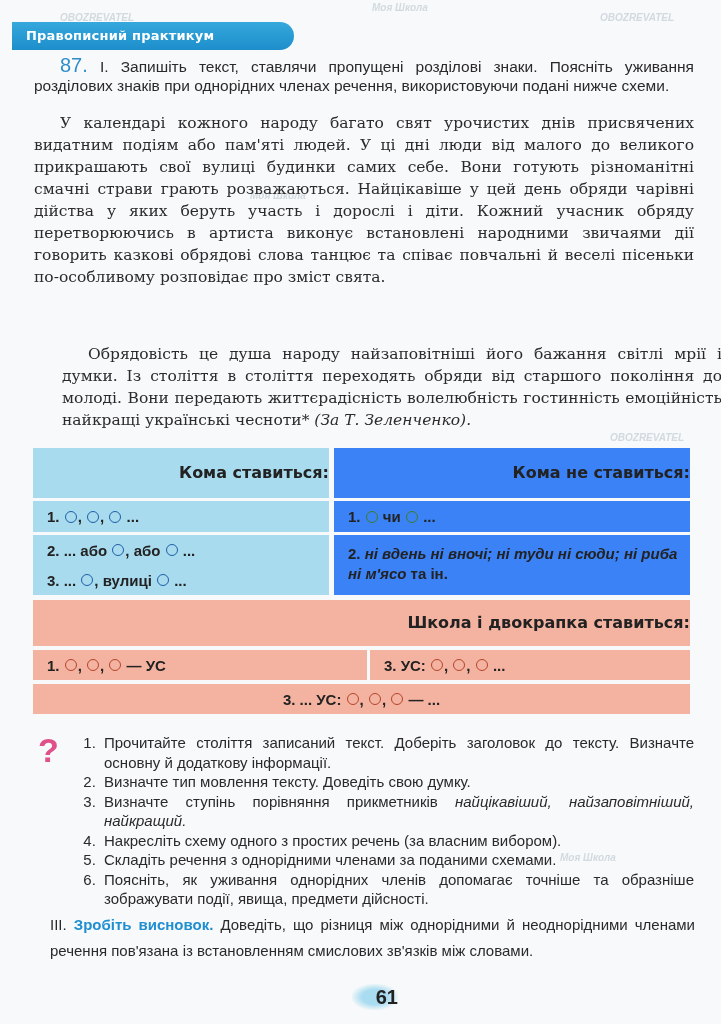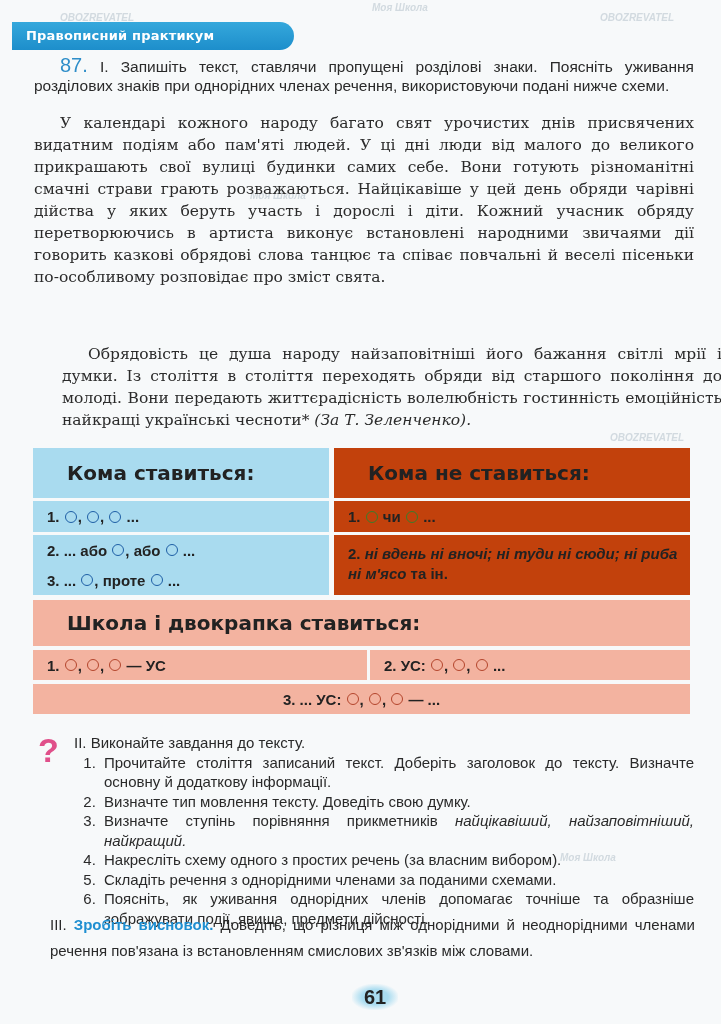--- a/index.html
+++ b/index.html
@@ -28,23 +28,23 @@
     font-family:"DejaVu Serif", serif; font-size:15.5px; line-height:22px;
     text-align:justify; color:#2b2b2b;
   }
   .serif-text p { margin:0; text-indent:26px; }
   .serif-text .src { font-style:italic; }
   #para1 { top:112px; }
   #para2 { top:343px;margin-left:28px; }
 
   .box { position:absolute; box-sizing:border-box; font-weight:bold; font-size:15px; color:#222; }
   .blue { background:#a9dbef; }
-  .green { background:#c2410c; }
+  .green { background:#3b82f6; }
   .pink { background:#f3b3a0; }
-  .hdr { text-align:left; font-size:20px; font-family:"DejaVu Sans", sans-serif;padding-left:34px; }
+  .hdr { text-align:right; font-size:16px; font-family:"DejaVu Sans", sans-serif;padding-left:34px; }
   .circ { display:inline-block; width:12px; height:12px; border:1.6px solid #1e5fa6; border-radius:50%; vertical-align:-2px; margin:0 1px; box-sizing:border-box;}
   .circ.g { border-color:#3b7d2a; }
   .circ.r { border-color:#b4452c; }
   .it { font-style:italic; }
   .row { padding-left:14px; display:flex; align-items:center; }
 
   .tasks {
     position:absolute; left:74px; top:733px; width:620px;
     font-size:15px; line-height:19.5px;
   }
@@ -53,21 +53,21 @@
   .tasks li { text-align:justify; padding-left:4px; }
   .q-icon { position:absolute; left:38px; top:732px; width:24px; height:40px; color:#e0508a; font-size:34px; font-weight:bold; line-height:36px; }
   .concl {
     position:absolute; left:50px; top:912px; width:645px;
     font-size:15px; line-height:26px; text-align:justify;
   }
   .concl .hl { color:#1f8fd1; font-weight:bold; }
   .page-num {
     position:absolute; left:352px; top:984px; width:46px; height:26px;
     background:radial-gradient(ellipse at center,#a9dcf0 40%,rgba(169,220,240,0) 75%);
-    text-align:center; font-size:20px; font-weight:bold; line-height:26px; color:#222;
+    text-align:right; font-size:20px; font-weight:bold; line-height:26px; color:#222;
   }
   .wm { position:absolute; color:rgba(140,160,175,0.35); font-size:10px; font-style:italic; font-weight:bold; pointer-events:none; }
 </style>
 </head>
 <body>
 
 <div class="wm" style="left:372px;top:2px">Моя Школа</div>
 <div class="wm" style="left:60px;top:12px">OBOZREVATEL</div>
 <div class="wm" style="left:600px;top:12px">OBOZREVATEL</div>
 <div class="wm" style="left:250px;top:190px">Моя Школа</div>
@@ -92,47 +92,46 @@
 </div>
 
 <div class="box blue hdr" style="left:33px;top:448px;width:296px;height:50px;line-height:50px">Кома ставиться:</div>
 <div class="box blue row" style="left:33px;top:501px;width:296px;height:31px">
   <span>1.</span>&nbsp;<span class="circ"></span>,&nbsp;<span class="circ"></span>,&nbsp;<span class="circ"></span>&nbsp;<span>...</span>
 </div>
 <div class="box blue row" style="left:33px;top:535px;width:296px;height:30px">
   <span>2. ... або</span>&nbsp;<span class="circ"></span><span>, або</span>&nbsp;<span class="circ"></span>&nbsp;<span>...</span>
 </div>
 <div class="box blue row" style="left:33px;top:565px;width:296px;height:30px">
-  <span>3. ...</span>&nbsp;<span class="circ"></span><span>, проте</span>&nbsp;<span class="circ"></span>&nbsp;<span>...</span>
+  <span>3. ...</span>&nbsp;<span class="circ"></span><span>, вулиці</span>&nbsp;<span class="circ"></span>&nbsp;<span>...</span>
 </div>
 
 <div class="box green hdr" style="left:334px;top:448px;width:356px;height:50px;line-height:50px">Кома не ставиться:</div>
 <div class="box green row" style="left:334px;top:501px;width:356px;height:31px">
   <span>1.</span>&nbsp;<span class="circ g"></span>&nbsp;<span>чи</span>&nbsp;<span class="circ g"></span>&nbsp;<span>...</span>
 </div>
 <div class="box green" style="left:334px;top:535px;width:356px;height:60px;padding:9px 12px 0 14px;line-height:20px">
   <span>2.</span>
   <span class="it">ні вдень ні вночі; ні туди ні сюди; ні риба ні м'ясо</span>
   <span>та ін.</span>
 </div>
 
 <div class="box pink hdr" style="left:33px;top:600px;width:657px;height:46px;line-height:46px">Школа і двокрапка ставиться:</div>
 <div class="box pink row" style="left:33px;top:650px;width:334px;height:30px">
   <span>1.</span>&nbsp;<span class="circ r"></span>,&nbsp;<span class="circ r"></span>,&nbsp;<span class="circ r"></span>&nbsp;<span>— УС</span>
 </div>
 <div class="box pink row" style="left:370px;top:650px;width:320px;height:30px">
-  <span>2. УС:</span>&nbsp;<span class="circ r"></span>,&nbsp;<span class="circ r"></span>,&nbsp;<span class="circ r"></span>&nbsp;<span>...</span>
+  <span>3. УС:</span>&nbsp;<span class="circ r"></span>,&nbsp;<span class="circ r"></span>,&nbsp;<span class="circ r"></span>&nbsp;<span>...</span>
 </div>
 <div class="box pink row" style="left:33px;top:684px;width:657px;height:30px;justify-content:center;padding-left:0">
   <span>3. ... УС:</span>&nbsp;<span class="circ r"></span>,&nbsp;<span class="circ r"></span>,&nbsp;<span class="circ r"></span>&nbsp;<span>— ...</span>
 </div>
 
 <div class="q-icon">?</div>
 <div class="tasks">
-  <div class="ttl">ІІ. Виконайте завдання до тексту.</div>
   <ol>
     <li>Прочитайте століття записаний текст. Доберіть заголовок до тексту. Визначте основну й додаткову інформації.</li>
     <li>Визначте тип мовлення тексту. Доведіть свою думку.</li>
     <li><span>Визначте ступінь порівняння прикметників</span> <span class="it">найцікавіший, найзаповітніший, найкращий.</span></li>
     <li>Накресліть схему одного з простих речень (за власним вибором).</li>
     <li>Складіть речення з однорідними членами за поданими схемами.</li>
     <li>Поясніть, як уживання однорідних членів допомагає точніше та образніше зображувати події, явища, предмети дійсності.</li>
   </ol>
 </div>
 

